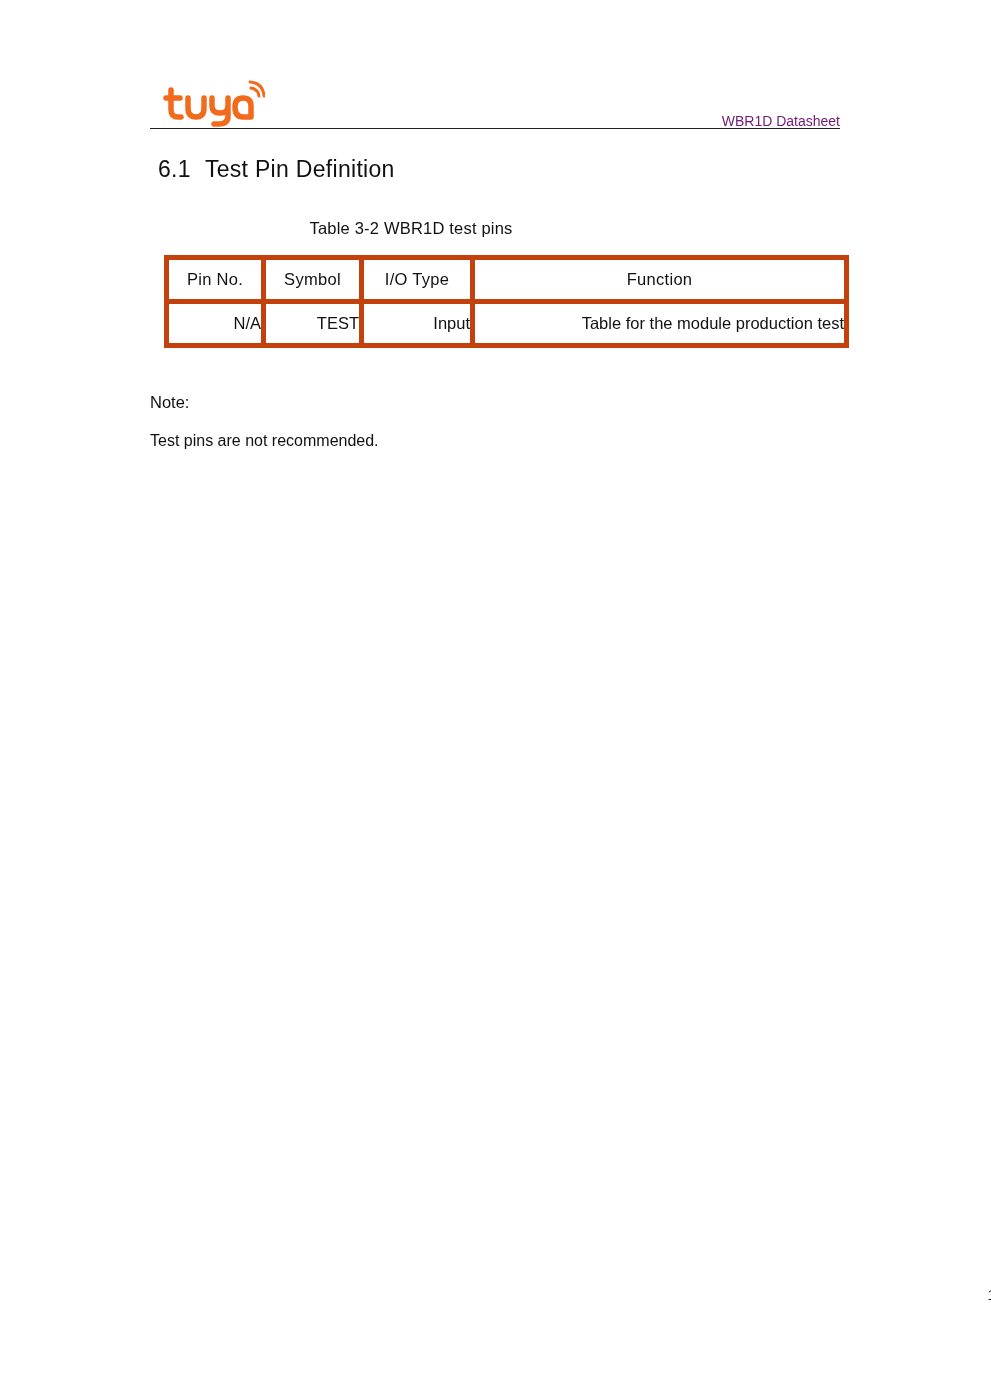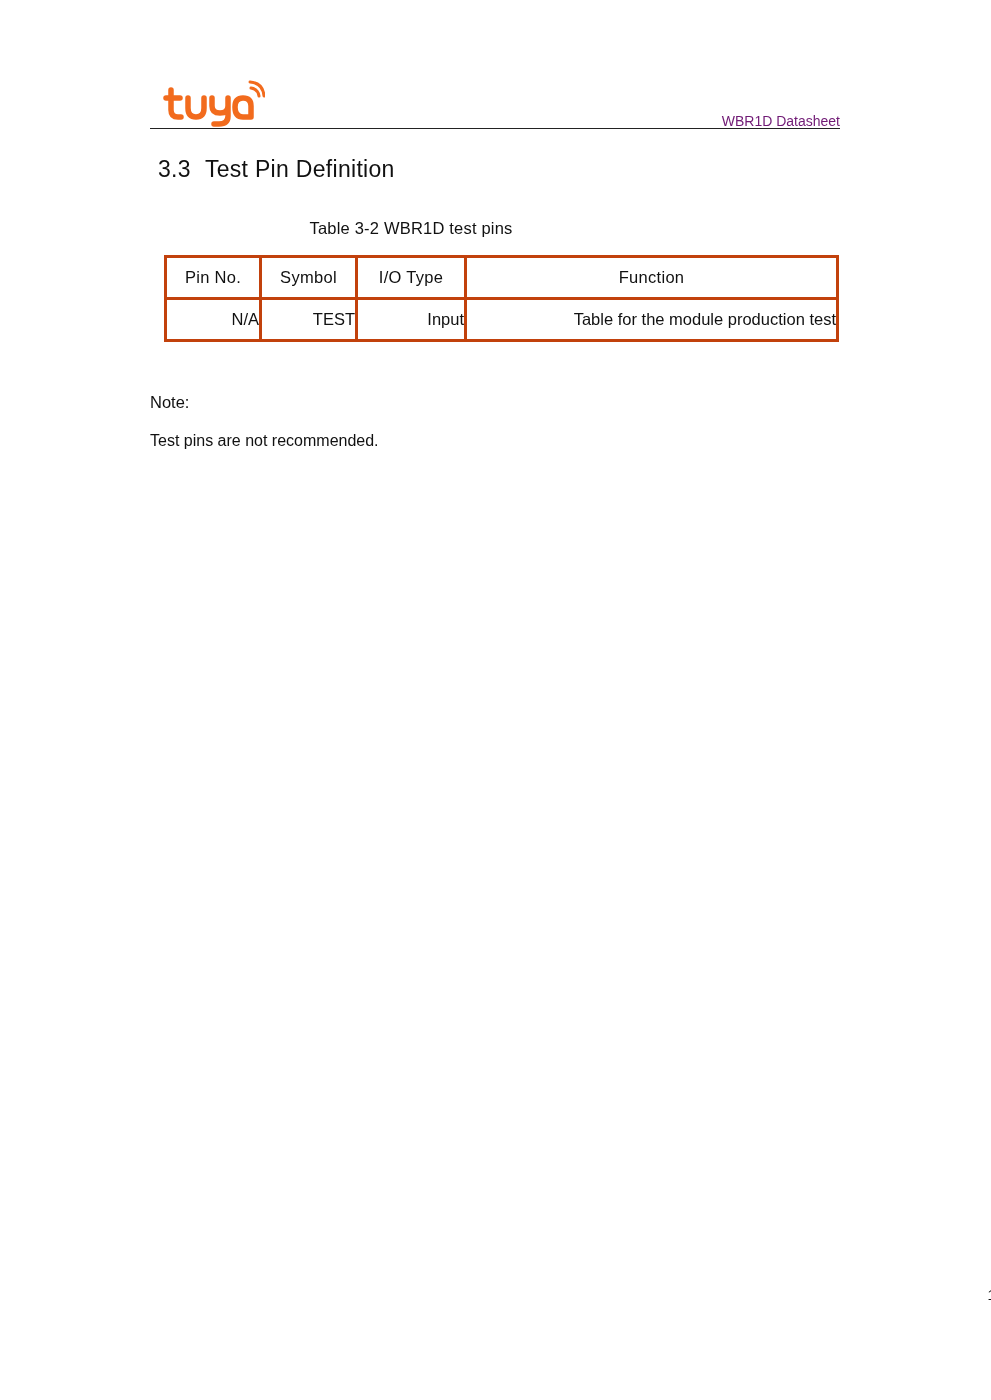--- a/index.html
+++ b/index.html
@@ -5,21 +5,21 @@
     html, body { margin:0; padding:0; background:#ffffff; }
     body { width:991px; height:1400px; position:relative; overflow:hidden;
            font-family:"Liberation Sans", sans-serif; color:#111; }
     .logo { position:absolute; left:163px; top:80px; width:102px; height:48px; }
     .header-line { position:absolute; left:150px; top:128px; width:690px; height:1px; background:#222; }
     .header-title { position:absolute; right:151px; top:113px; font-size:14px; color:#701a75; }
     .section-title { position:absolute; left:158px; top:156px; font-size:23px; letter-spacing:0.3px; color:#111; }
     .section-title .num { margin-right:14px; }
     .caption { position:absolute; left:0; width:822px; top:219px; text-align:center; font-size:16.5px; letter-spacing:0.2px; }
     table.pins { position:absolute; left:164px; top:255px; border-collapse:collapse; font-size:16.5px; }
-    table.pins td, table.pins th { border:3px solid #c2410c; height:39px; padding:0; font-weight:normal; }
+    table.pins td, table.pins th { border:5px solid #c2410c; height:39px; padding:0; font-weight:normal; }
     table.pins th { text-align:center; letter-spacing:0.3px; }
     table.pins td { text-align:right; padding-left:14px; }
     .c1 { width:92px; } .c2 { width:93px; } .c3 { width:106px; } .c4 { width:369px; }
     .note-label { position:absolute; left:150px; top:393px; font-size:16.5px; }
     .note-text { position:absolute; left:150px; top:432px; font-size:16px; }
     .page-num { position:absolute; left:12px; width:991px; top:1287px; text-align:right; font-size:14px; }
   </style>
 </head>
 <body>
 
@@ -38,21 +38,21 @@
   <g fill="none" stroke="#F26B1D" stroke-width="3" stroke-linecap="round">
     <path d="M88 8 Q95 9 96 16"></path>
     <path d="M87 2 Q100 3 101 16"></path>
   </g>
 </svg>
 
 <div class="header-title">WBR1D Datasheet</div>
 <div class="header-line"></div>
 
 <div class="section-title">
-  <span class="num">3.3</span><span>Test Pin Definition</span>
+  <span class="num">6.1</span><span>Test Pin Definition</span>
 </div>
 
 <div class="caption">Table 3-2 WBR1D test pins</div>
 
 <table class="pins">
   <tbody>
       <tr>
     <th class="c1">Pin No.</th>
     <th class="c2">Symbol</th>
     <th class="c3">I/O Type</th>

